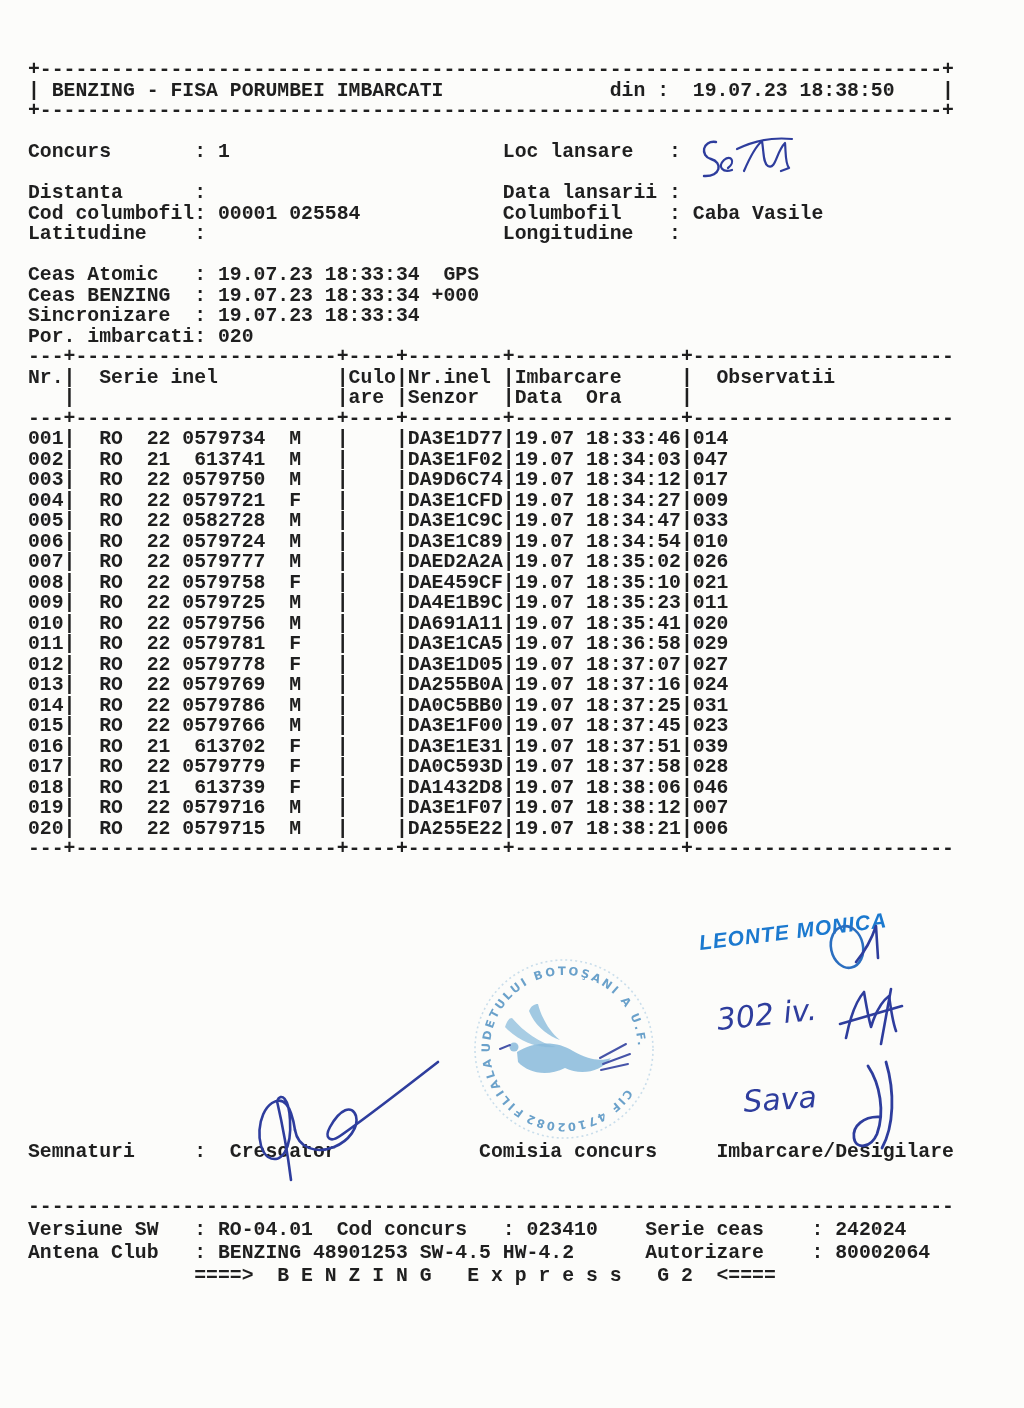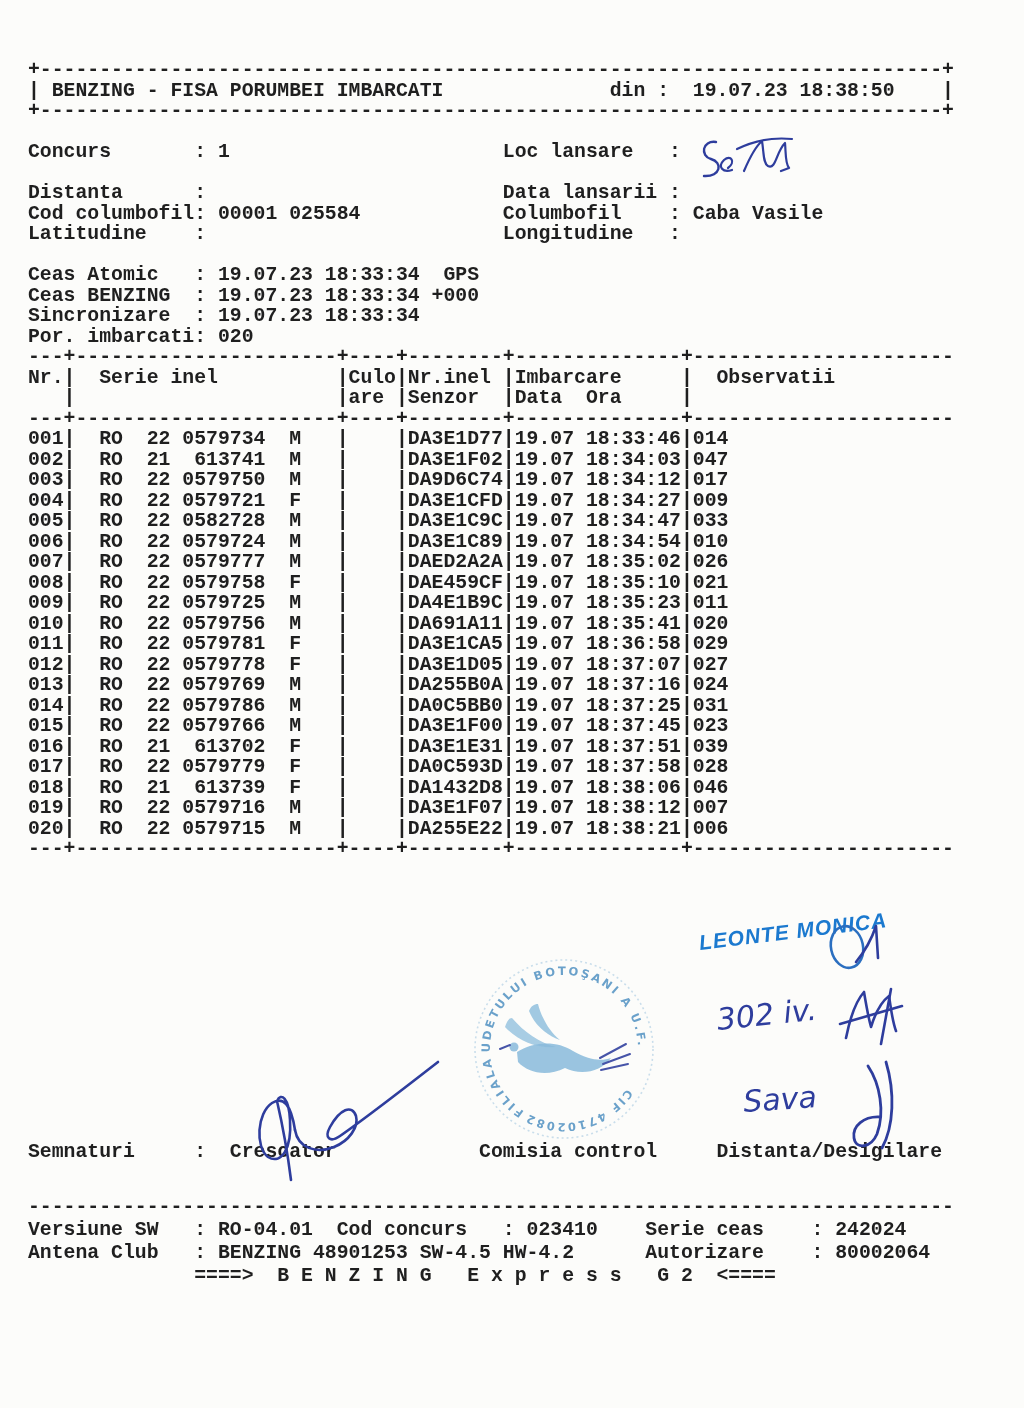--- a/index.html
+++ b/index.html
@@ -61,21 +61,21 @@
 013|  RO  22 0579769  M   |    |DA255B0A|19.07 18:37:16|024
 014|  RO  22 0579786  M   |    |DA0C5BB0|19.07 18:37:25|031
 015|  RO  22 0579766  M   |    |DA3E1F00|19.07 18:37:45|023
 016|  RO  21  613702  F   |    |DA3E1E31|19.07 18:37:51|039
 017|  RO  22 0579779  F   |    |DA0C593D|19.07 18:37:58|028
 018|  RO  21  613739  F   |    |DA1432D8|19.07 18:38:06|046
 019|  RO  22 0579716  M   |    |DA3E1F07|19.07 18:38:12|007
 020|  RO  22 0579715  M   |    |DA255E22|19.07 18:38:21|006
 ---+----------------------+----+--------+--------------+----------------------</pre>
 
-  <pre class="block" id="signatures-block">Semnaturi     :  Crescator            Comisia control     Distanta/Desigilare</pre>
+  <pre class="block" id="signatures-block">Semnaturi     :  Crescator            Comisia concurs     Imbarcare/Desigilare</pre>
 
   <pre class="block" id="footer-block">------------------------------------------------------------------------------
 Versiune SW   : RO-04.01  Cod concurs   : 023410    Serie ceas    : 242024
 Antena Club   : BENZING 48901253 SW-4.5 HW-4.2      Autorizare    : 80002064
               ====&gt;  B E N Z I N G   E x p r e s s   G 2  &lt;====</pre>
 
   <svg class="overlay" width="1024" height="1408" viewBox="0 0 1024 1408">
 
     <g>
       <path class="ink" stroke-width="2.4" d="M 716 142 C 702 140 700 156 711 159 C 723 162 721 177 704 176"></path>

